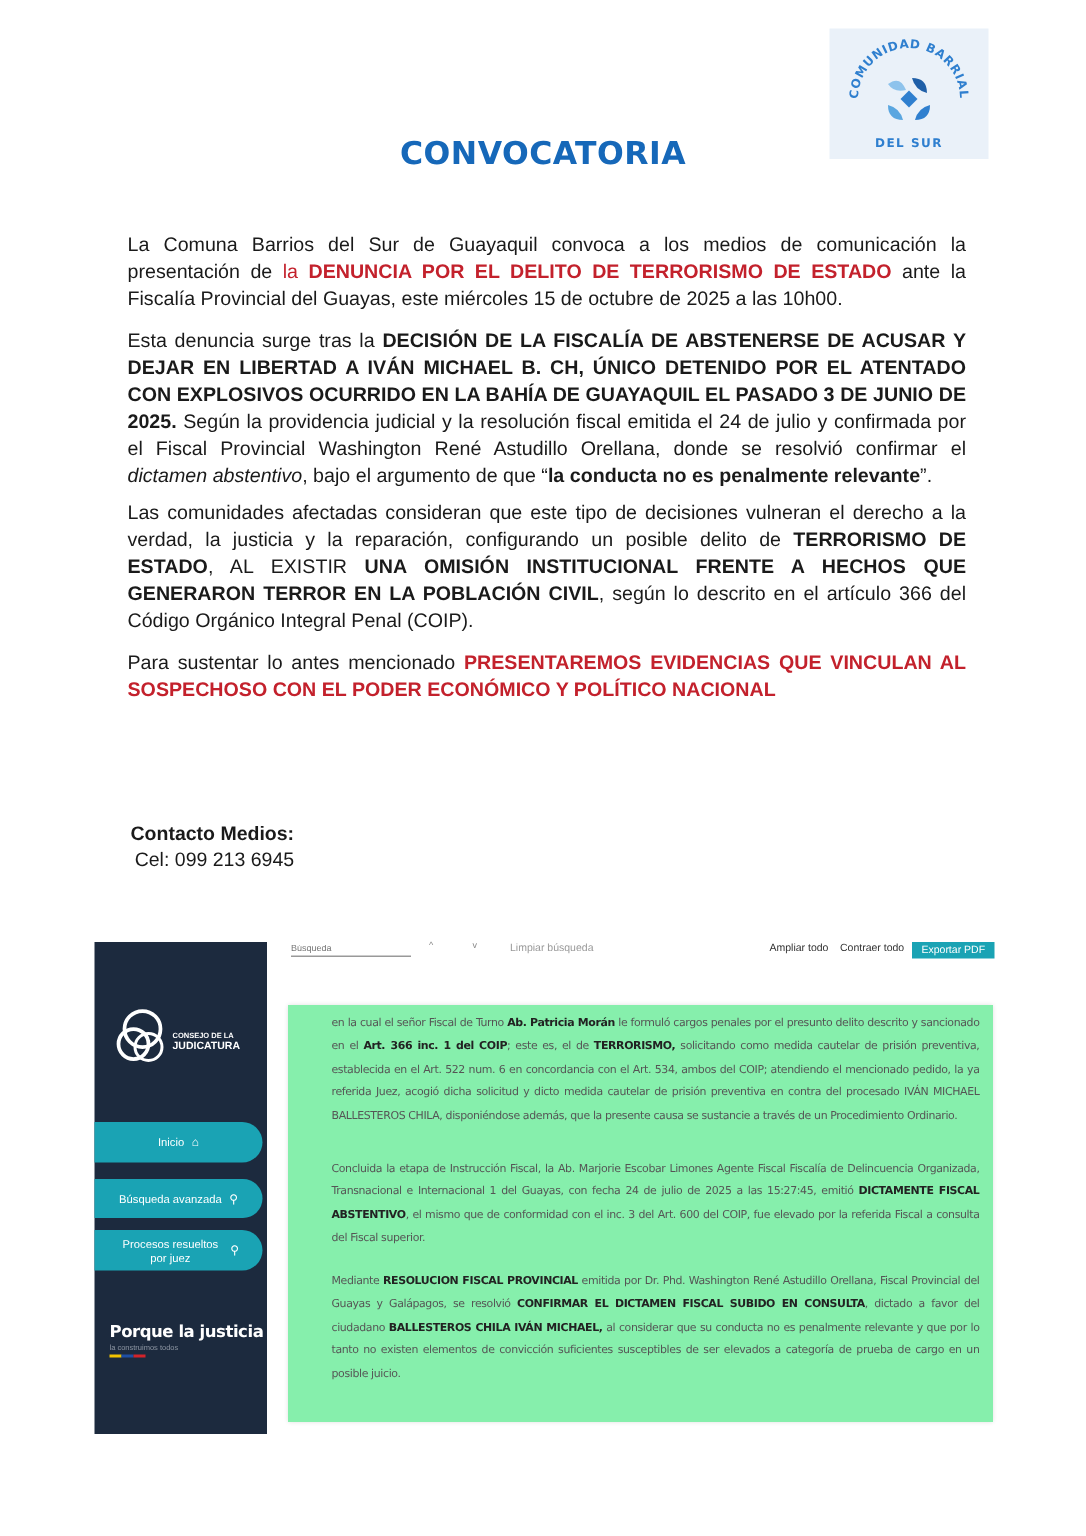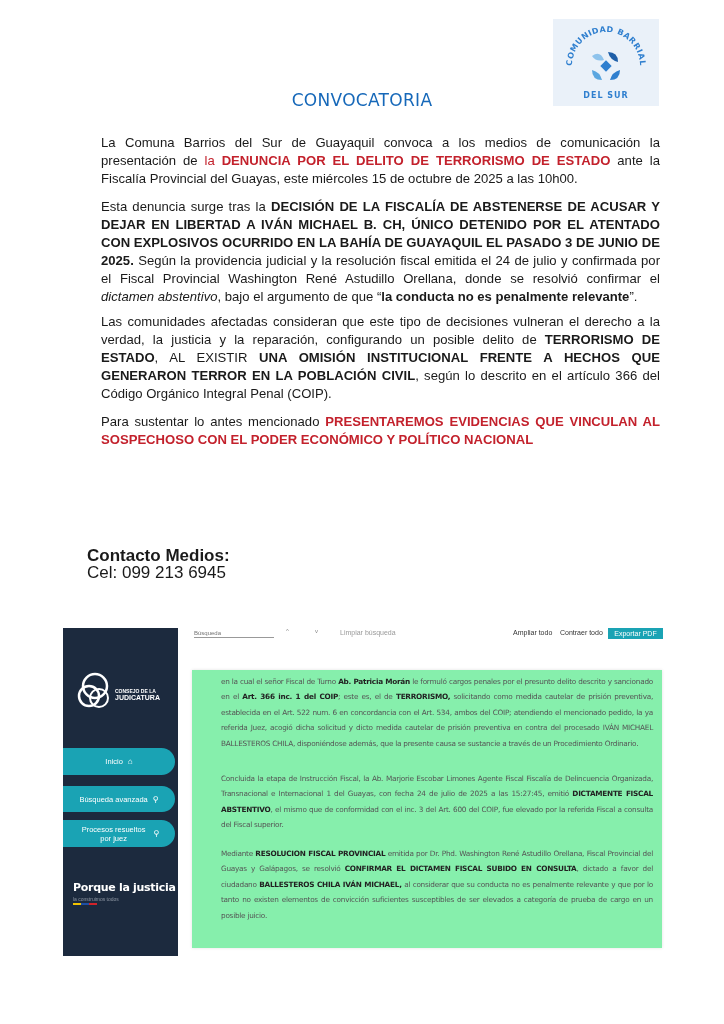--- a/index.html
+++ b/index.html
@@ -1,33 +1,33 @@
 <!DOCTYPE html>
 <html><head>
 <meta charset="utf-8">
 <style>
   * { box-sizing: border-box; margin: 0; padding: 0; }
   html, body { width: 724px; height: 1024px; background: #ffffff; overflow: hidden; }
   body { position: relative; font-family: "Liberation Sans", sans-serif; color: #1a1a1a; }
 
   .logo-box { position: absolute; left: 553px; top: 19px; width: 106px; height: 87px; background: #eaf1f9; display: flex; align-items: center; justify-content: center; }
-  .title { position: absolute; left: 0; width: 724px; top: 90px; text-align: center; color: #1668b9; font-weight: 400; font-size: 17px; letter-spacing: 0.3px; font-family: "DejaVu Sans", sans-serif; }
+  .title { position: absolute; left: 0; width: 724px; top: 90px; text-align: center; color: #1668b9; font-weight: 700; font-size: 21px; letter-spacing: 0.3px; font-family: "DejaVu Sans", sans-serif; }
 
-  .body-text { position: absolute; left: 101px; width: 559px; font-size: 13.1px; line-height: 18px; text-align: justify; }
+  .body-text { position: absolute; left: 85px; width: 559px; font-size: 13.1px; line-height: 18px; text-align: justify; margin-top: 20px; }
   .p1 { top: 134px; }
   .p2 { top: 198px; }
   .p3 { top: 313px; }
   .p4 { top: 413px; }
   .red { color: #c3212c; font-weight: bold; }
   .redplain { color: #c3212c; }
   .b { font-weight: bold; }
   .i { font-style: italic; }
 
   .details { position: absolute; left: 87px; top: 484px; font-size: 13.1px; line-height: 17px; }
-  .contact { position: absolute; left: 87px; top: 547px; font-size: 17px; line-height: 17px; }
+  .contact { position: absolute; left: 87px; top: 547px; font-size: 13px; line-height: 17px; text-align: right; }
 
   
   .shot { position: absolute; left: 63px; top: 628px; width: 603px; height: 328px; background: #fff; }
   .side { position: absolute; left: 0; top: 0; width: 115px; height: 328px; background: #1c2a3e; }
   .side-logo { position: absolute; left: 14px; top: 40px; width: 90px; height: 60px; }
   .side-logo-text { position: absolute; left: 38px; top: 20px; color: #fff; font-size: 5px; font-weight: bold; line-height: 6px; font-family: "Liberation Sans", sans-serif; }
   .side-btn { position: absolute; left: 0; width: 112px; background: #1aa3b4; color: #fff; font-size: 7.5px; border-radius: 0 14px 14px 0; display: flex; align-items: center; justify-content: center; text-align: center; line-height: 9px; gap: 5px; padding: 0 4px; font-family: "Liberation Sans", sans-serif; }
   .btn-home { top: 120px; height: 27px; }
   .btn-search { top: 158px; height: 26px; }
   .btn-judge { top: 192px; height: 27px; }

